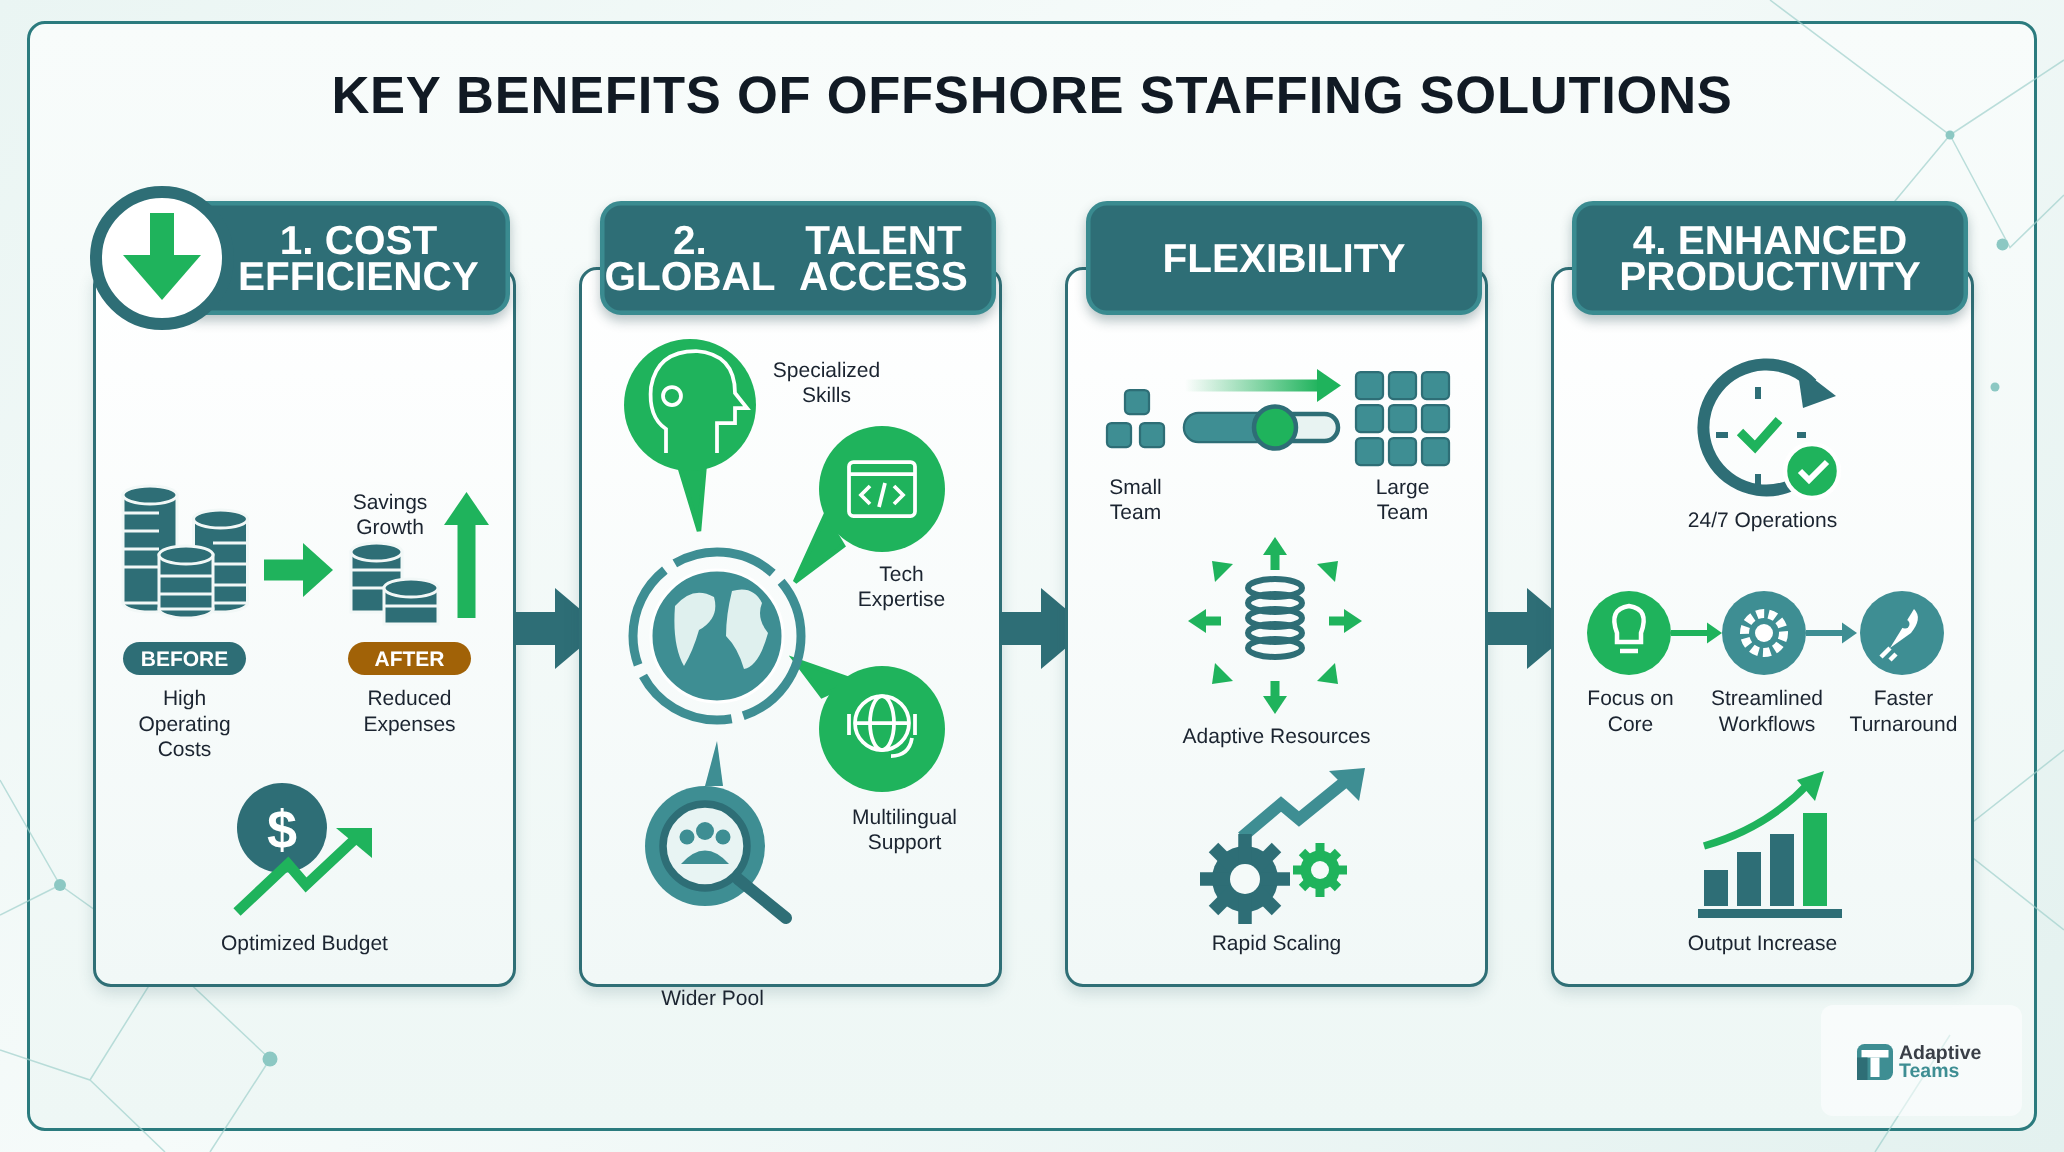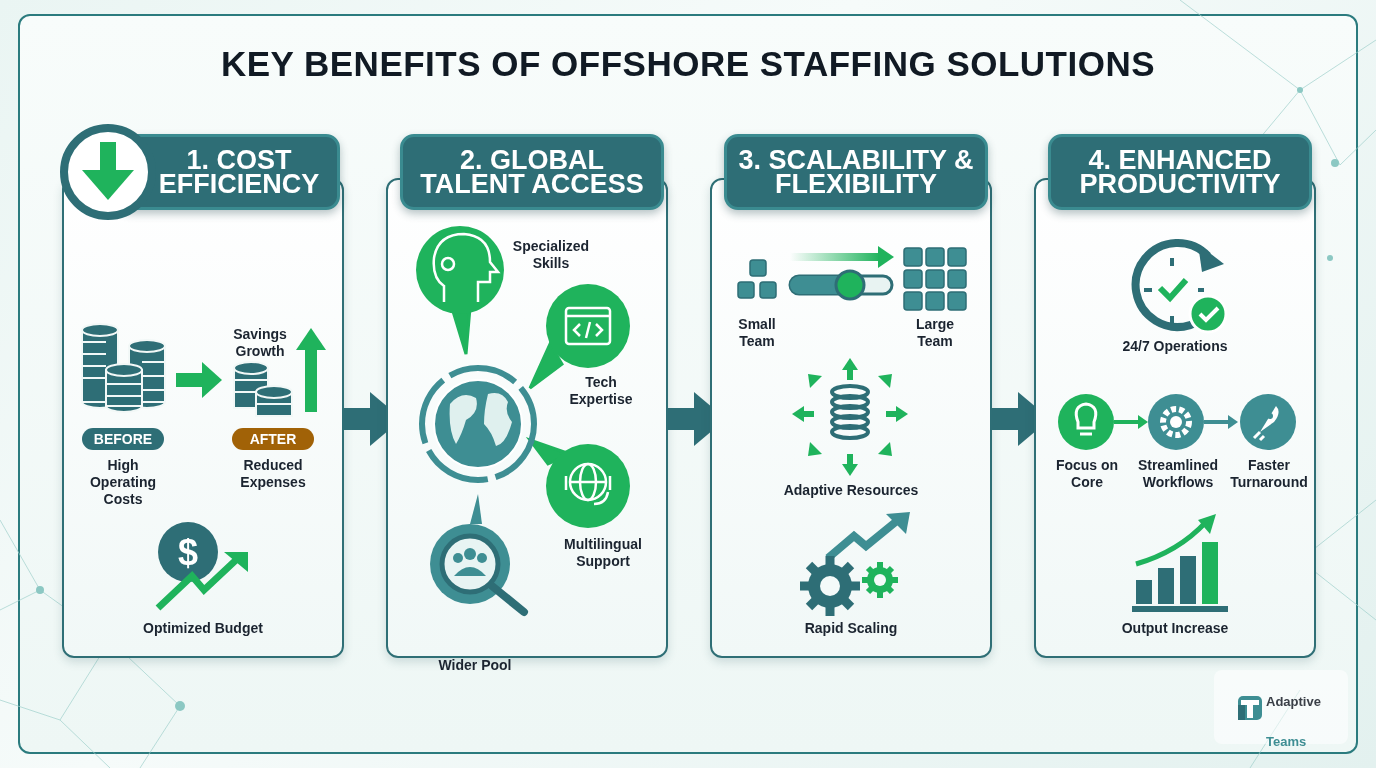--- a/index.html
+++ b/index.html
@@ -26,21 +26,21 @@
     background: linear-gradient(180deg, #ffffff 0%, #f1f8f7 100%);
     box-shadow: 0 4px 10px rgba(40,90,95,0.18);
   }
   .header {
     position: absolute; top: 134px; height: 76px; border-radius: 14px;
     background: #2e6e76; border: 3px solid #3a8b90;
     color: #fff; font-weight: 700; font-size: 27px; line-height: 24px;
     display: flex; align-items: center; justify-content: center; text-align: center;
     box-shadow: 0 4px 8px rgba(20,60,65,0.3);
   }
-  .lbl { position: absolute; font-weight: 700; font-size: 14px; line-height: 17px; text-align: center; color: #1b2430; }
+  .lbl { position: absolute; font-weight: 400; font-size: 14px; line-height: 17px; text-align: center; color: #1b2430; }
   .flow-arrow { position: absolute; top: 388px; width: 62px; height: 62px; }
   .pill {
     position: absolute; height: 22px; border-radius: 11px; color: #fff; font-weight: 700;
     font-size: 14px; display: flex; align-items: center; justify-content: center;
   }
   .logo-box {
     position: absolute; left: 1214px; top: 670px; width: 134px; height: 74px;
     border-radius: 8px; background: rgba(255,255,255,0.55);
   }
   svg { position: absolute; overflow: visible; }
@@ -140,21 +140,21 @@
   <polygon points="70,30 94,30 94,50" fill="#1fb35c"></polygon>
 </svg>
 <div class="lbl" style="left:62px;top:620px;width:282px;">Optimized Budget</div>
 
 <svg class="flow-arrow" style="left:342px;">
   <rect x="0" y="20" width="30" height="22" fill="#2e6e76"></rect>
   <polygon points="28,4 60,31 28,58" fill="#2e6e76"></polygon>
 </svg>
 
 <div class="card" style="left:386px;"></div>
-<div class="header" style="left:400px;width:264px;flex-direction:column;">
+<div class="header" style="left:400px;width:264px;flex-direction:row;">
   <span>2. GLOBAL</span>
   <span>TALENT ACCESS</span>
 </div>
 <svg width="260" height="420" style="left:400px;top:214px">
 
   <g stroke="#1fb35c" stroke-width="3" fill="#1fb35c">
     <polygon points="52,94 70,94 66,140"></polygon>
     <polygon points="150,130 162,150 130,174"></polygon>
     <polygon points="148,250 170,240 130,226"></polygon>
   </g>
@@ -206,21 +206,20 @@
 Support</div>
 <div class="lbl" style="left:420px;top:620px;width:110px;margin-top:37px;">Wider Pool</div>
 
 <svg class="flow-arrow" style="left:666px;">
   <rect x="0" y="20" width="30" height="22" fill="#2e6e76"></rect>
   <polygon points="28,4 60,31 28,58" fill="#2e6e76"></polygon>
 </svg>
 
 <div class="card" style="left:710px;"></div>
 <div class="header" style="left:724px;width:264px;flex-direction:column;">
-  <span>3. SCALABILITY &amp;</span>
   <span>FLEXIBILITY</span>
 </div>
 <svg width="250" height="400" style="left:730px;top:240px">
 
   <g fill="#3e8e93" stroke="#2e6e76" stroke-width="1.5">
     <rect x="20" y="20" width="16" height="16" rx="3"></rect>
       <rect x="8" y="42" width="16" height="16" rx="3"></rect>
       <rect x="30" y="42" width="16" height="16" rx="3"></rect>
   </g>
 
@@ -359,13 +358,13 @@
 <div class="lbl" style="left:1034px;top:620px;width:282px;">Output Increase</div>
 
 <div class="logo-box"></div>
 <svg width="24" height="24" style="left:1238px;top:696px">
   <rect x="0" y="0" width="24" height="24" rx="5" fill="#3e8e93"></rect>
   <rect x="3" y="4" width="18" height="5" fill="#fff"></rect>
   <rect x="9" y="9" width="6" height="13" fill="#fff"></rect>
   <rect x="0" y="9" width="7" height="15" fill="#2e6e76"></rect>
 </svg>
 <div style="position:absolute;left:1266px;top:695px;font-size:13px;font-weight:700;color:#3a3f47;line-height:13px;">Adaptive</div>
-<div style="position:absolute;left:1266px;top:707px;font-size:13px;font-weight:700;color:#3e8e93;line-height:13px;margin-top:28px;">Teams</div>
+<div style="position:absolute;left:1266px;top:707px;font-size:13px;font-weight:700;color:#3e8e93;line-height:13px;">Teams</div>
 
 </body></html>

